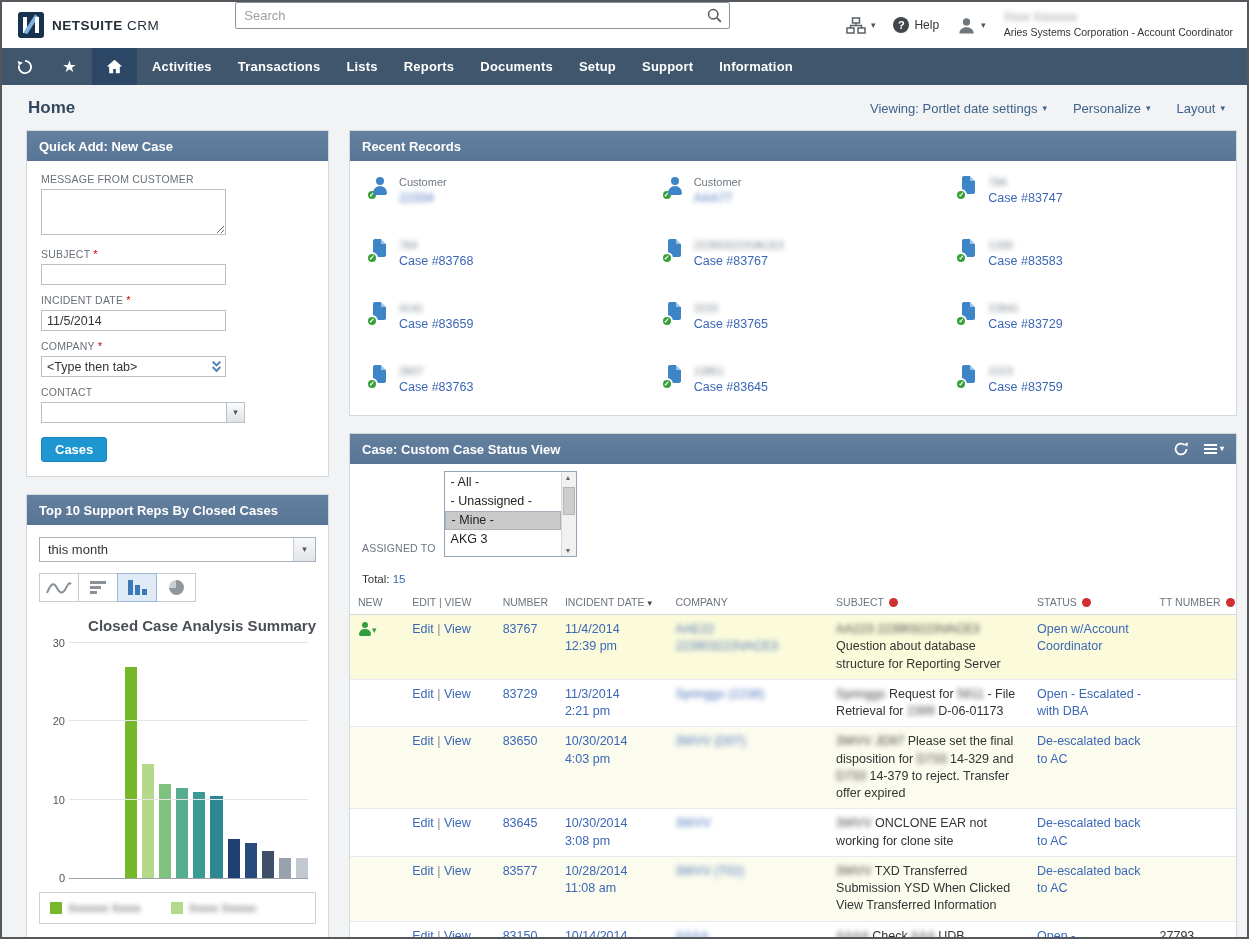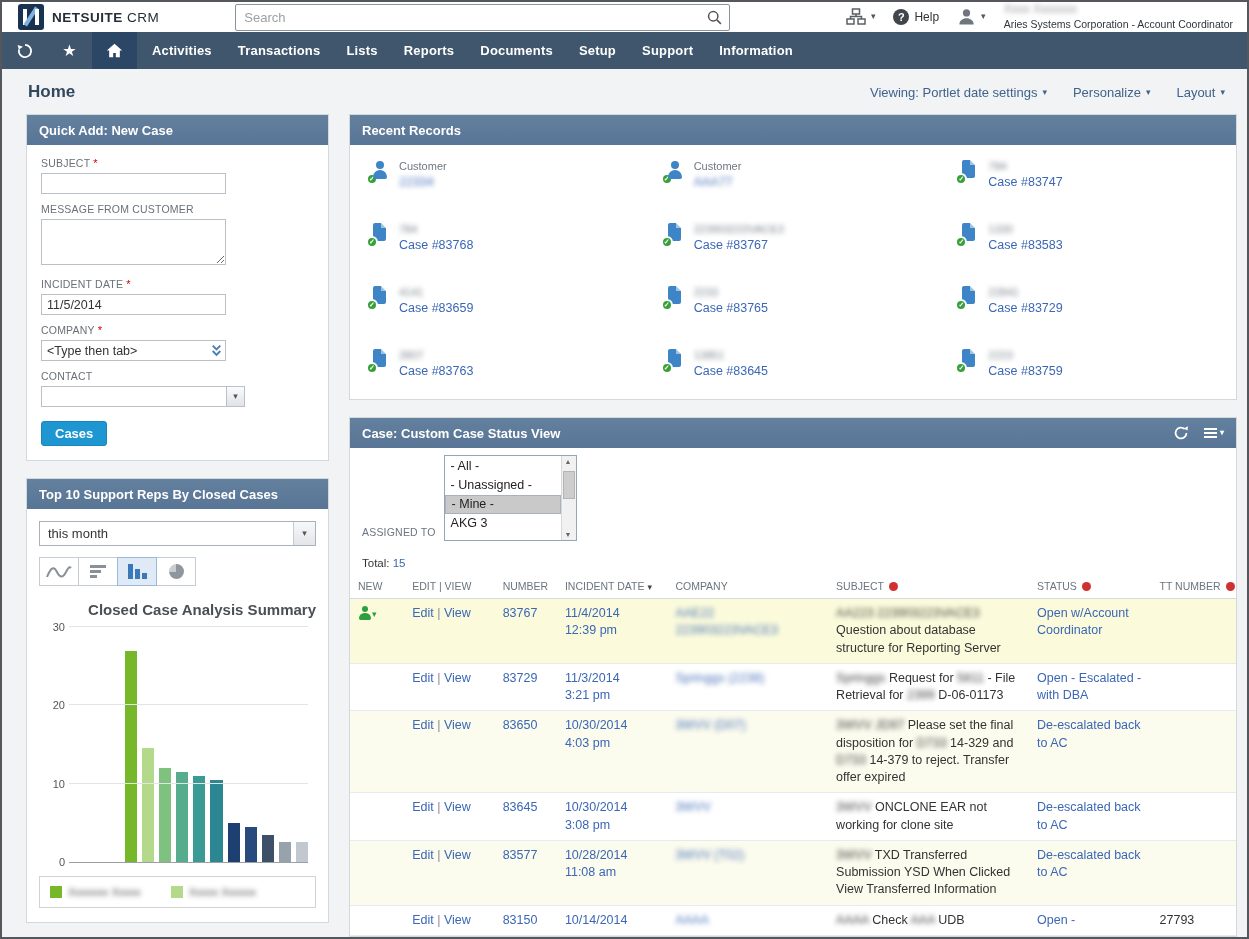--- a/index.html
+++ b/index.html
@@ -1,20 +1,20 @@
 <!DOCTYPE html>
 <html><head>
 <meta charset="utf-8">
 <style>
   * { box-sizing: border-box; margin: 0; padding: 0; }
   body { font-family: "Liberation Sans", sans-serif; background:#fff; }
   #app { width:1249px; height:939px; background:#f2f3f5; border:2px solid #54585c; overflow:hidden; position:relative; }
 
   
-  .topbar { height:30px; background:#fff; display:flex; align-items:center; padding:0 14px 0 16px; }
+  .topbar { height:46px; background:#fff; display:flex; padding:0 14px 0 16px; }
   .brand { display:flex; align-items:center; gap:8px; cursor:pointer; }
   .logo-box { width:26px; height:26px; background:#173350; border-radius:3px; position:relative; overflow:hidden; }
   .nbar { position:absolute; background:#fff; }
   .n1 { left:5px; top:5px; width:4px; height:16px; }
   .n3 { right:5px; top:5px; width:4px; height:16px; }
   .n2 { left:11px; top:2px; width:4px; height:21px; transform:rotate(33deg); background:#7fb2df; }
   .brand-txt { font-size:13.5px; color:#232e39; letter-spacing:.5px; white-space:nowrap; }
   .brand-txt b { font-weight:bold; }
   .searchwrap { position:relative; margin-left:76px; }
   .search { width:495px; height:27px; border:1px solid #8b949c; border-radius:2px; padding:0 30px 0 8px; font-size:13px; color:#333; font-family:inherit; background:#fff; }
@@ -246,26 +246,26 @@
   <div class="content">
 
     <div class="col-left">
 
       <section class="portlet">
         <div class="p-head">
             <span>Quick Add: New Case</span>
           </div>
         <div class="qa">
           <div class="fld">
+            <label class="flabel"><span>MESSAGE FROM CUSTOMER</span></label>
+            <textarea class="ta" style=""></textarea>
+          </div>
+          <div class="fld">
             <label class="flabel"><span>SUBJECT</span><span class="req">*</span></label>
             <input type="text" class="txt" style="">
-          </div>
-          <div class="fld">
-            <label class="flabel"><span>MESSAGE FROM CUSTOMER</span></label>
-            <textarea class="ta" style=""></textarea>
           </div>
           <div class="fld">
             <label class="flabel"><span>INCIDENT DATE</span><span class="req">*</span></label>
             <input type="text" class="txt" value="11/5/2014" style="">
           </div>
           <div class="fld">
             <label class="flabel"><span>COMPANY</span><span class="req">*</span></label>
             <div class="input-ic">
               <input type="text" class="txt" value="&lt;Type then tab&gt;" style="">
               <svg class="dchev" viewBox="0 0 10 12">
@@ -567,21 +567,21 @@
                   <td class="c-subj"><span class="blur">AA223 223903223VACE3 </span><span class="plain">Question about database structure for Reporting Server</span></td>
                   <td class="c-status"><span class="lnk">Open w/Account Coordinator</span></td>
                   <td class="c-tt"></td>
                 </tr>
                 <tr class="case-row">
                   <td class="c-new"></td>
                   <td class="c-ev"><a class="lnk">Edit</a><span class="pipe"> | </span><a class="lnk">View</a></td>
                   <td class="c-num"><a class="lnk">83729</a></td>
                   <td class="c-date">
                     <div class="lnk">11/3/2014</div>
-                    <div class="lnk">3:21 pm</div>
+                    <div class="lnk">2:21 pm</div>
                   </td>
                   <td class="c-comp">
                     <div class="lnk blur">Springgs (2238)</div>
                   </td>
                   <td class="c-subj"><span class="blur">Springgs </span><span class="plain">Request for </span><span class="blur">5811 </span><span class="plain">- File Retrieval for </span><span class="blur">2399 </span><span class="plain">D-06-01173</span></td>
                   <td class="c-status"><span class="lnk">Open - Escalated - with DBA</span></td>
                   <td class="c-tt"></td>
                 </tr>
                 <tr class="case-row shade">
                   <td class="c-new"></td>

